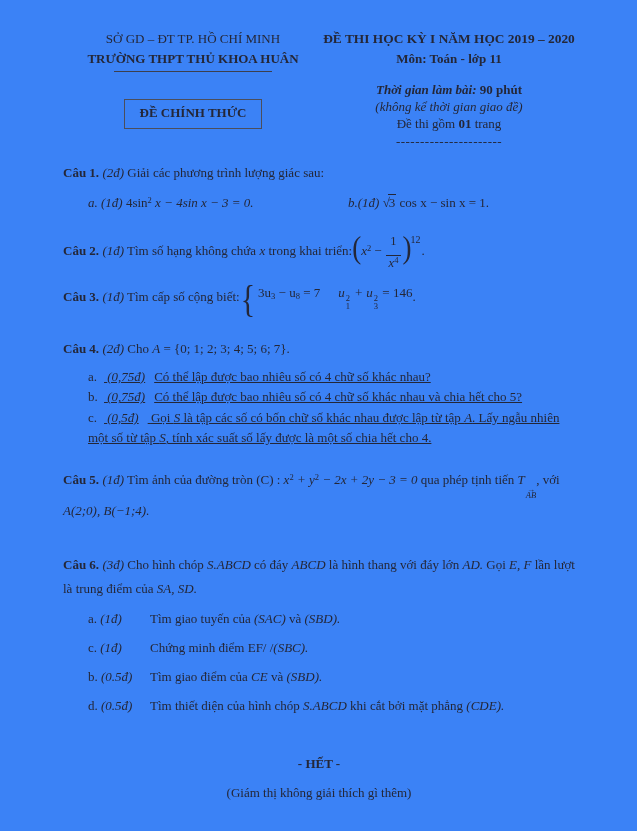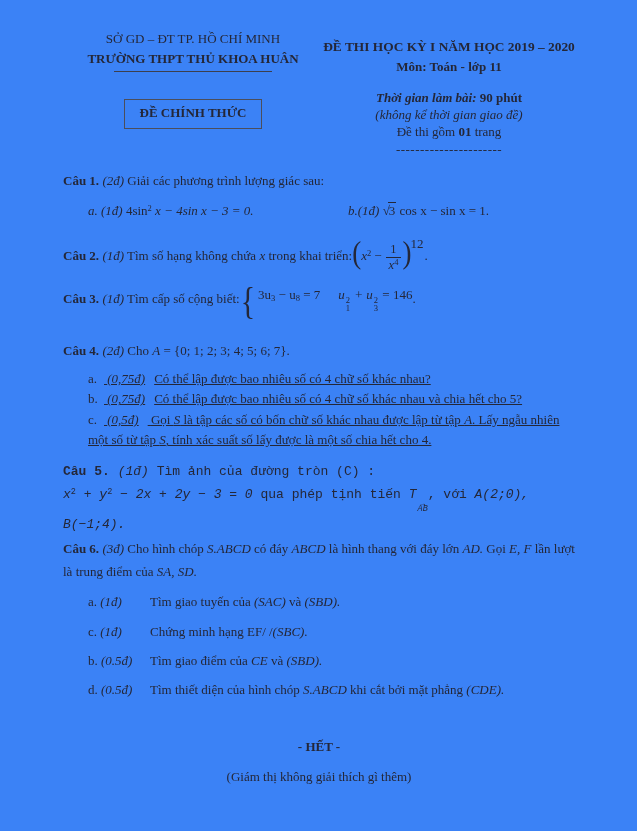--- a/index.html
+++ b/index.html
@@ -25,41 +25,41 @@
   .h1a { font-size: 13px; }
   .h1b { font-weight: bold; margin-top: 1px; }
   .school-underline { width: 158px; border-bottom: 1.4px solid #3c3f4e; margin: 2px auto 0; height: 0; }
   .offbox {
     display: inline-block;
     border: 1.4px solid #4b4e5c;
     padding: 4px 15px 5px;
     font-weight: bold;
     margin-top: 27px;
   }
-  .ht { font-weight: bold; font-size: 13.4px; margin-top: 8px; }
+  .ht { font-weight: bold; font-size: 13.4px; }
   .hs { font-weight: bold; margin-top: 2px; }
   .htime  { margin-top: 14px; }
   .hnote  { font-style: italic; }
   .hdash  { letter-spacing: 0.5px; margin-top: 1px; }
 
   
   .q { margin: 0; }
   .ql { font-weight: bold; }
   .qp { font-style: italic; }
 
   #q1 { margin-top: 14px; }
   .q1row { display: flex; margin-top: 11px; }
   .q1row .qa { flex: 0 0 260px; margin-left: 25px; }
   .q1row .qb { flex: 1; }
 
   #q2 { margin-top: 21px; }
   #q3 { margin-top: 15px; }
   #q4 { margin-top: 28px; }
-  #q5 { margin-top: 9px; line-height: 1.8; font-family: Liberation Mono, monospace; }
-  #q6 { margin-top: 0; line-height: 1.8; }
+  #q5 { margin-top: 19px; line-height: 1.8; }
+  #q6 { margin-top: 31px; line-height: 1.8; }
 
   .q4items { margin: 8px 0 0 25px; line-height: 1.58; }
   .q4items .itm { margin: 0; text-decoration: underline; }
   .q4items .lab { display: inline-block; min-width: 16px; }
   .q4items .pts { font-style: italic; margin-right: 9px; }
 
   .q6items { margin-left: 25px; }
   .q6items .itm { display: flex; margin-top: 9px; line-height: 1.55; }
   .q6items .labwrap { flex: 0 0 62px; }
   .q6items .txt { flex: 1; }
@@ -68,26 +68,26 @@
   sup { font-size: 8.5px; line-height: 0; vertical-align: 4px; }
   sub { font-size: 8.5px; line-height: 0; vertical-align: -2px; }
   .m  { white-space: nowrap; }
   .mv { font-style: italic; }
 
   .sqrt .rad { letter-spacing: -1px; }
   .sqrt .radicand { border-top: 1.1px solid currentColor; padding: 0 1px; margin-left: -1px; }
 
   .bp { display: inline-block; font-size: 27px; font-weight: 400; line-height: 0;
         vertical-align: -2px; transform: scaleY(1.15); }
-  .bexp { font-size: 13px; position: relative; top: -12px; left: -1px; }
+  .bexp { font-size: 10px; position: relative; top: -12px; left: -1px; }
 
   .frac { display: inline-flex; flex-direction: column; align-items: center;
           vertical-align: middle; margin: 0 1px; font-size: 12.5px; line-height: 1.15; }
   .frac .num { padding: 0 2px; }
-  .frac .den { border-top: 1px solid currentColor; padding: 0 3px; }
+  .frac .den { border-top: 1px solid currentColor; padding: 0 3px; margin-top: 6px; }
   .q2minus { margin: 0 3px; }
 
   .sys { display: inline-flex; align-items: center; vertical-align: middle; margin-left: 1px; }
   .sys .brace { display: inline-block; font-size: 30px; font-weight: 400; line-height: 0.9;
                 transform: scaleY(1.25); margin-right: 3px; }
   .syslines { display: inline-flex; gap: 18px; font-size: 13px; line-height: 1.1; }
 
   .supsub { display: inline-flex; flex-direction: column; align-items: flex-start;
             font-size: 8.5px; line-height: 1; vertical-align: -4px; margin: 0 1px; }
 
@@ -187,21 +187,21 @@
     <span class="qp">(3đ)</span>
     <span><span>Cho hình chóp </span><span class="mv">S.ABCD</span><span> có đáy </span><span class="mv">ABCD</span><span> là hình thang với đáy lớn </span><span class="mv">AD.</span><span> Gọi </span><span class="mv">E, F</span><span> lần lượt là trung điểm của </span><span class="mv">SA, SD.</span></span>
   </p>
   <div class="q6items">
     <div class="itm">
       <span class="labwrap"><span>a.</span> <span class="qp">(1đ)</span></span>
       <span class="txt"><span>Tìm giao tuyến của </span><span class="mv">(SAC)</span><span> và </span><span class="mv">(SBD).</span></span>
     </div>
     <div class="itm">
       <span class="labwrap"><span>c.</span> <span class="qp">(1đ)</span></span>
-      <span class="txt"><span>Chứng minh hạng  EF/ /</span><span class="mv">(SBC).</span></span>
+      <span class="txt"><span>Chứng minh điểm  EF/ /</span><span class="mv">(SBC).</span></span>
     </div>
     <div class="itm">
       <span class="labwrap"><span>b.</span> <span class="qp">(0.5đ)</span></span>
       <span class="txt"><span>Tìm giao điểm của </span><span class="mv">CE</span><span> và </span><span class="mv">(SBD).</span></span>
     </div>
     <div class="itm">
       <span class="labwrap"><span>d.</span> <span class="qp">(0.5đ)</span></span>
       <span class="txt"><span>Tìm thiết diện của hình chóp </span><span class="mv">S.ABCD</span><span> khi cắt bởi mặt phẳng </span><span class="mv">(CDE).</span></span>
     </div>
   </div>

